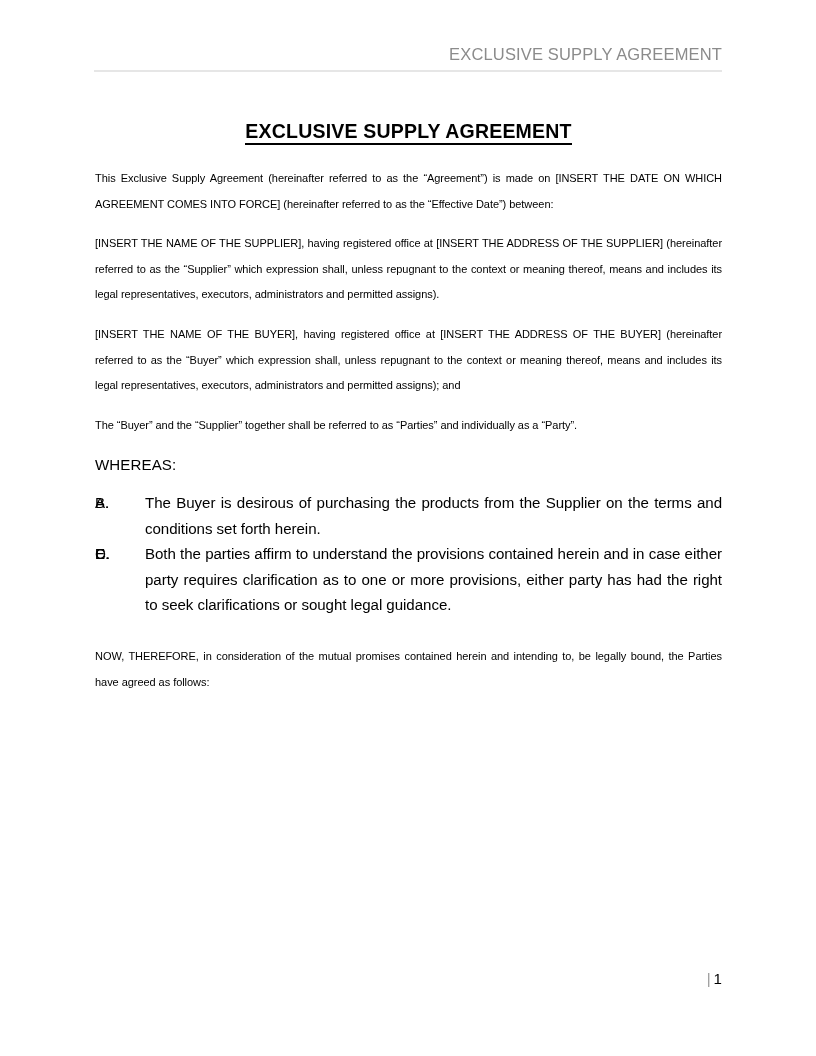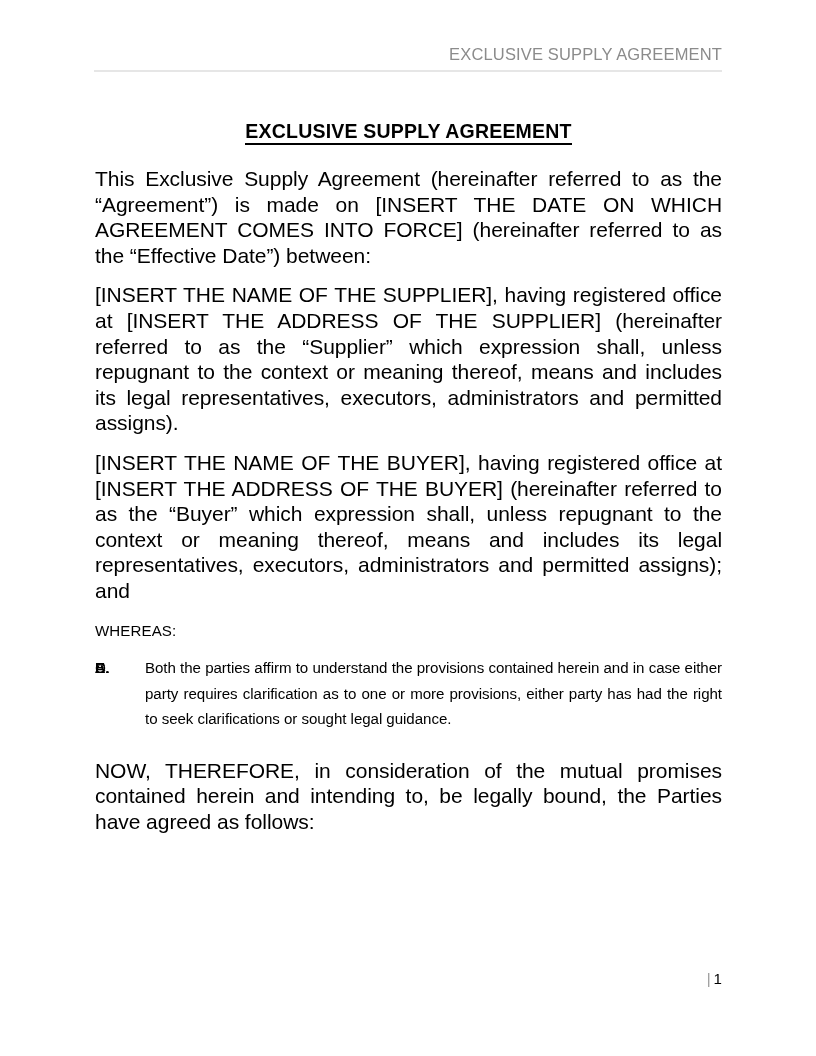--- a/index.html
+++ b/index.html
@@ -66,21 +66,21 @@
     margin: 0 0 22px 0;
     line-height: 26px;
   }
   .doc-title span {
     border-bottom: 2.6px solid #000;
     padding-bottom: 1px;
   }
 
   p.para {
     margin: 0 0 14px 0;
-    font-size: 21px;
+    font-size: 11px;
     line-height: 25.6px;
     text-align: justify;
     text-justify: inter-word;
     letter-spacing: -0.05px;
   }
   p.para:last-child { margin-bottom: 0; }
 
   .whereas {
     margin: 4px 0 12px 0;
     font-size: 15.1px;
@@ -156,29 +156,31 @@
     <h1 class="doc-title">
       <span>EXCLUSIVE SUPPLY AGREEMENT</span>
     </h1>
 
     <p class="para">This Exclusive Supply Agreement (hereinafter referred to as the “Agreement”) is made on [INSERT THE DATE ON WHICH AGREEMENT COMES INTO FORCE] (hereinafter referred to as the “Effective Date”) between:</p>
 
     <p class="para">[INSERT THE NAME OF THE SUPPLIER], having registered office at [INSERT THE ADDRESS OF THE SUPPLIER] (hereinafter referred to as the “Supplier” which expression shall, unless repugnant to the context or meaning thereof, means and includes its legal representatives, executors, administrators and permitted assigns).</p>
 
     <p class="para">[INSERT THE NAME OF THE BUYER], having registered office at [INSERT THE ADDRESS OF THE BUYER] (hereinafter referred to as the “Buyer” which expression shall, unless repugnant to the context or meaning thereof, means and includes its legal representatives, executors, administrators and permitted assigns); and</p>
 
+    <p class="para">The “Buyer” and the “Supplier” together shall be referred to as “Parties” and individually as a “Party”.</p>
 
     <div class="whereas">WHEREAS:</div>
 
     <ol class="clause-list">
       <li class="clause-item first-indent">
         <span class="clause-marker">A.</span>
       </li>
       <li class="clause-item">
         <span class="clause-marker">B.</span>
+        <span class="clause-body">The Buyer is desirous of purchasing the products from the Supplier on the terms and conditions set forth herein.</span>
       </li>
       <li class="clause-item">
         <span class="clause-marker">C.</span>
       </li>
       <li class="clause-item">
         <span class="clause-marker">D.</span>
       </li>
       <li class="clause-item">
         <span class="clause-marker">E.</span>
         <span class="clause-body">Both the parties affirm to understand the provisions contained herein and in case either party requires clarification as to one or more provisions, either party has had the right to seek clarifications or sought legal guidance.</span>

